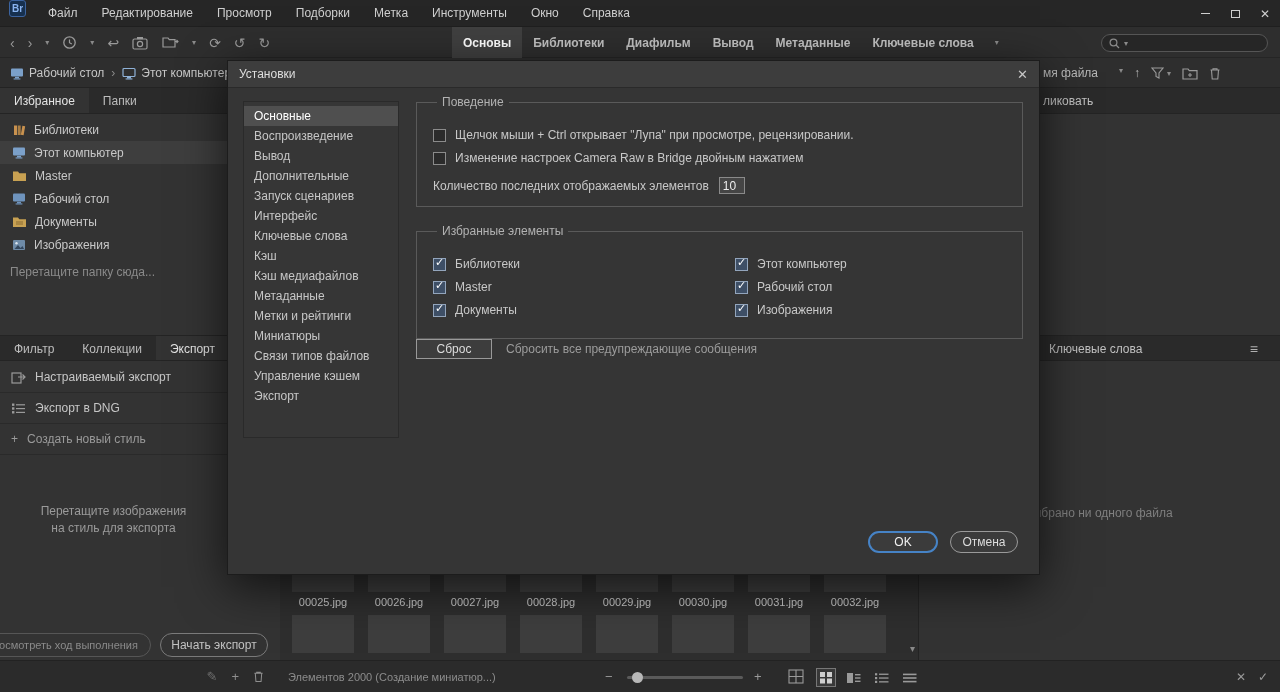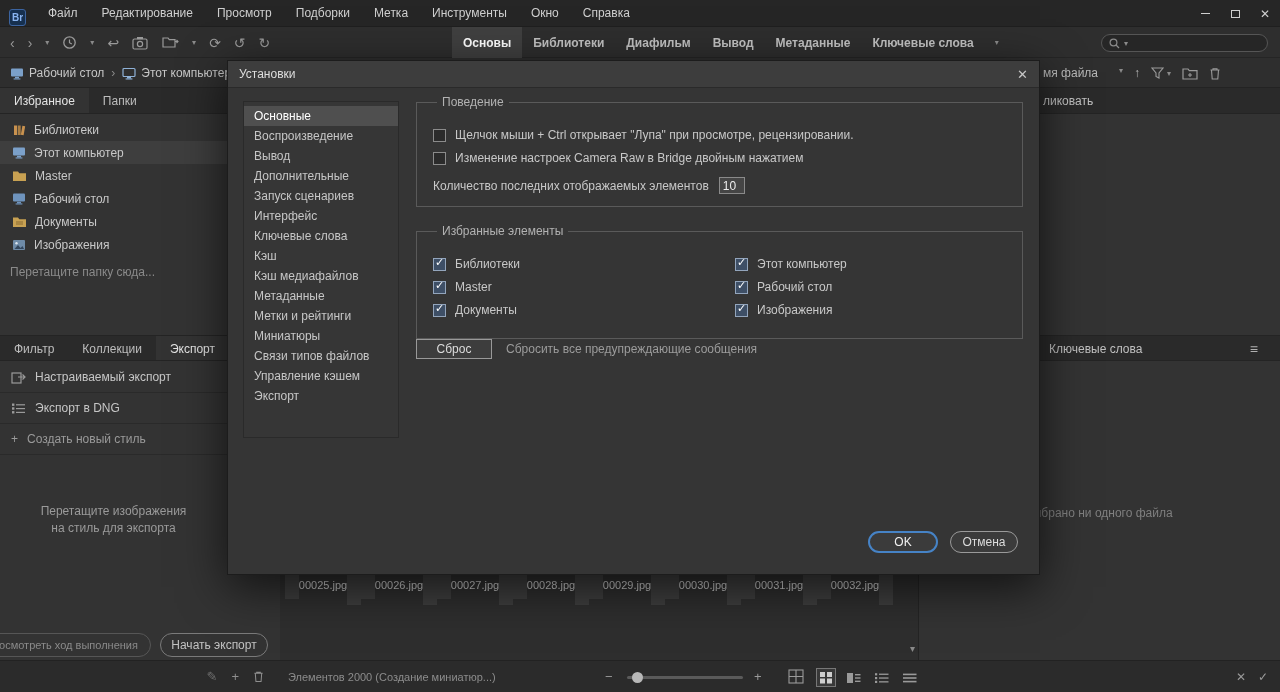--- a/index.html
+++ b/index.html
@@ -4,21 +4,21 @@
 <style>
   *{margin:0;padding:0;box-sizing:border-box}
   html,body{background:#1a1a1a}
   #app{position:relative;width:1280px;height:692px;background:#2e2e2e;overflow:hidden;
        font-family:"Liberation Sans",sans-serif;font-size:12px;color:#c8c8c8}
   .icon{display:inline-flex;align-items:center;justify-content:center;color:#9a9a9a}
   svg{display:block}
 
   
   .titlebar{position:absolute;top:0;left:0;right:0;height:27px;background:#262626;
-            border-bottom:1px solid #1f1f1f;display:flex;align-items:flex-end}
+            border-bottom:1px solid #1f1f1f;display:flex;align-items:flex-start}
   .app-logo{width:17px;height:17px;margin:0 10px 0 9px;background:#16304f;color:#8ab4f0;
             font-size:10px;font-weight:bold;display:flex;align-items:center;justify-content:center;
             border-radius:3px;border:1px solid #3c64a0}
   .menubar{display:flex;align-items:center;height:100%}
   .menu-item{padding:0 12px;line-height:27px;color:#cfcfcf;cursor:default}
   .wincontrols{margin-left:auto;display:flex;height:100%}
   .winbtn{width:30px;height:27px;display:flex;align-items:center;justify-content:center;color:#cfcfcf}
   .minline{width:9px;height:1px;background:#cfcfcf}
   .maxbox{width:9px;height:8px;border:1px solid #cfcfcf}
 
@@ -62,21 +62,21 @@
                 border-radius:12px;color:#8a8a8a;display:flex;align-items:center;justify-content:center;font-size:11px}
   .start-btn{position:absolute;left:160px;top:545px;width:108px;height:24px;border:1px solid #7a7a7a;background:#333;
              border-radius:12px;color:#c2c2c2;display:flex;align-items:center;justify-content:center}
   .leftbottom{position:absolute;left:0;bottom:0;width:280px;height:32px;background:#2b2b2b;border-top:1px solid #222;
               display:flex;align-items:center;justify-content:flex-end;gap:14px;padding-right:16px}
   .leftbottom .g{font-size:13px;color:#8f8f8f}
 
   
   .centerarea{position:absolute;left:280px;top:88px;bottom:32px;width:638px;background:#2e2e2e}
   .thumbrow{position:absolute;left:5px;top:472px;display:flex}
-  .thumbcell{width:76px;display:flex;flex-direction:row;align-items:center}
+  .thumbcell{width:76px;display:flex;flex-direction:column;align-items:center}
   .thumbbox1{width:62px;height:32px;background:#3e3e3e}
   .thumbname{margin-top:4px;font-size:11px;color:#c8c8c8;white-space:nowrap}
   .thumbbox2{width:62px;height:38px;background:#3e3e3e;margin-top:7px}
   .scroll-chev{position:absolute;right:3px;bottom:6px;font-size:10px;color:#8a8a8a}
 
   
   .rightpanel{position:absolute;right:0;top:88px;width:362px;bottom:32px;background:#333;border-left:1px solid #242424}
   .rp-tabs{height:26px;background:#2a2a2a;border-bottom:1px solid #242424;position:relative}
   .rp-publish{position:absolute;left:124px;line-height:26px;color:#c0c0c0}
   .rp-kw-header{position:absolute;top:247px;left:0;right:0;height:26px;background:#2a2a2a;

